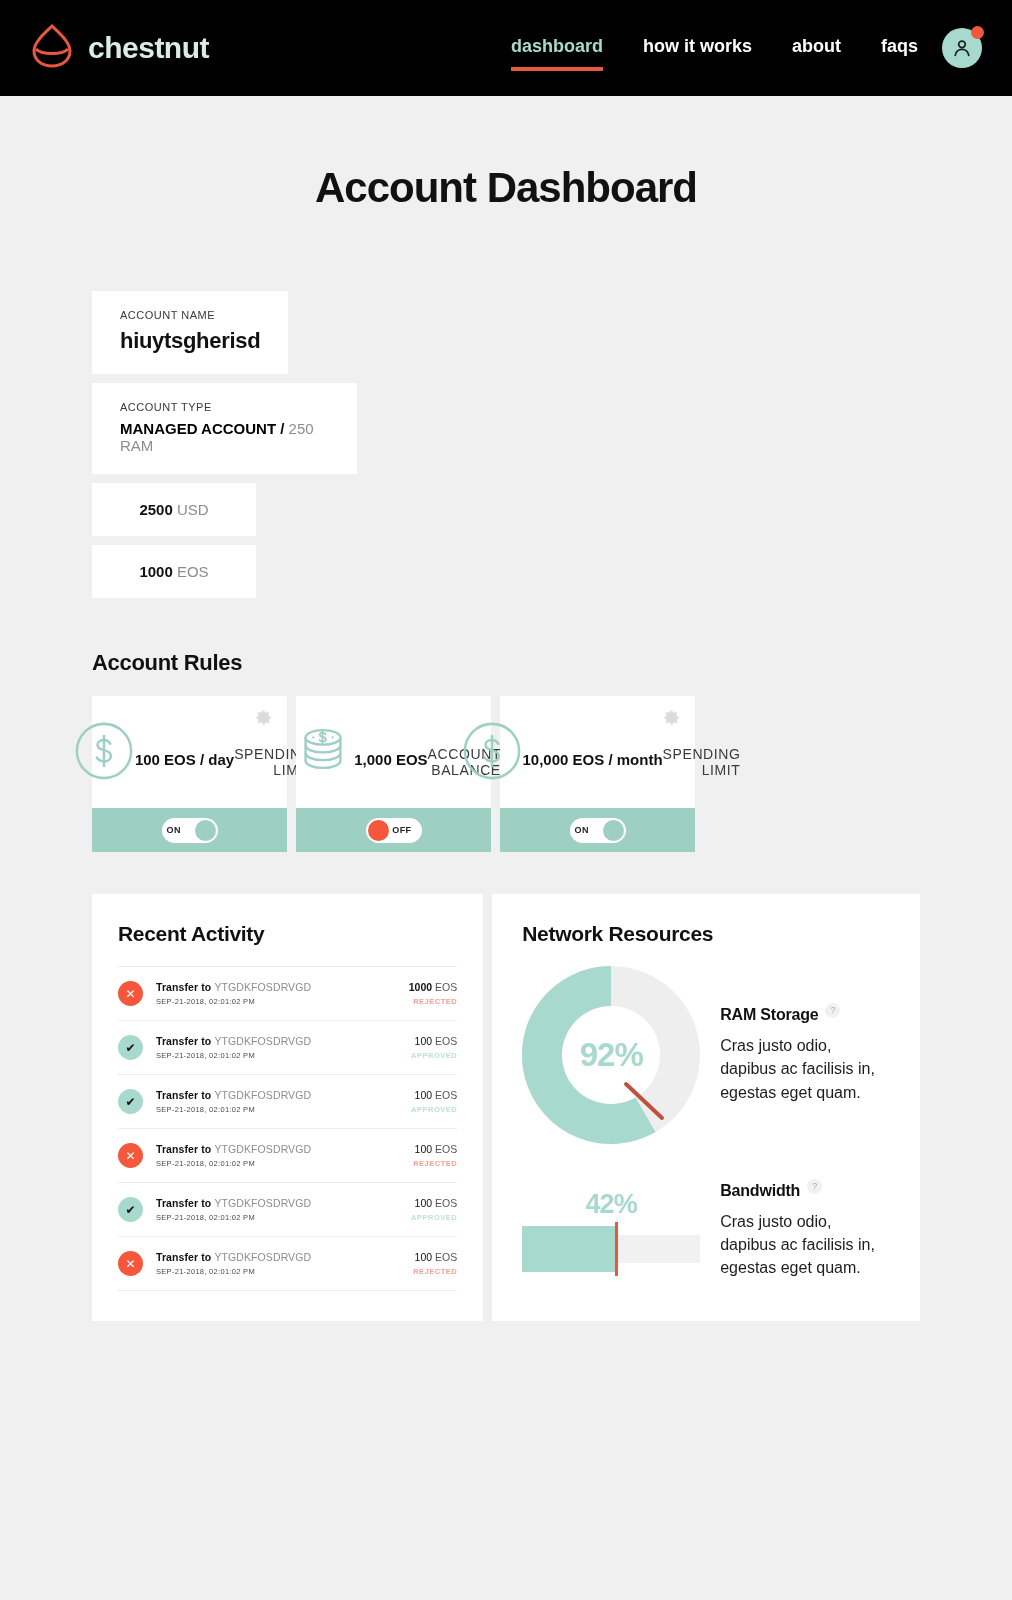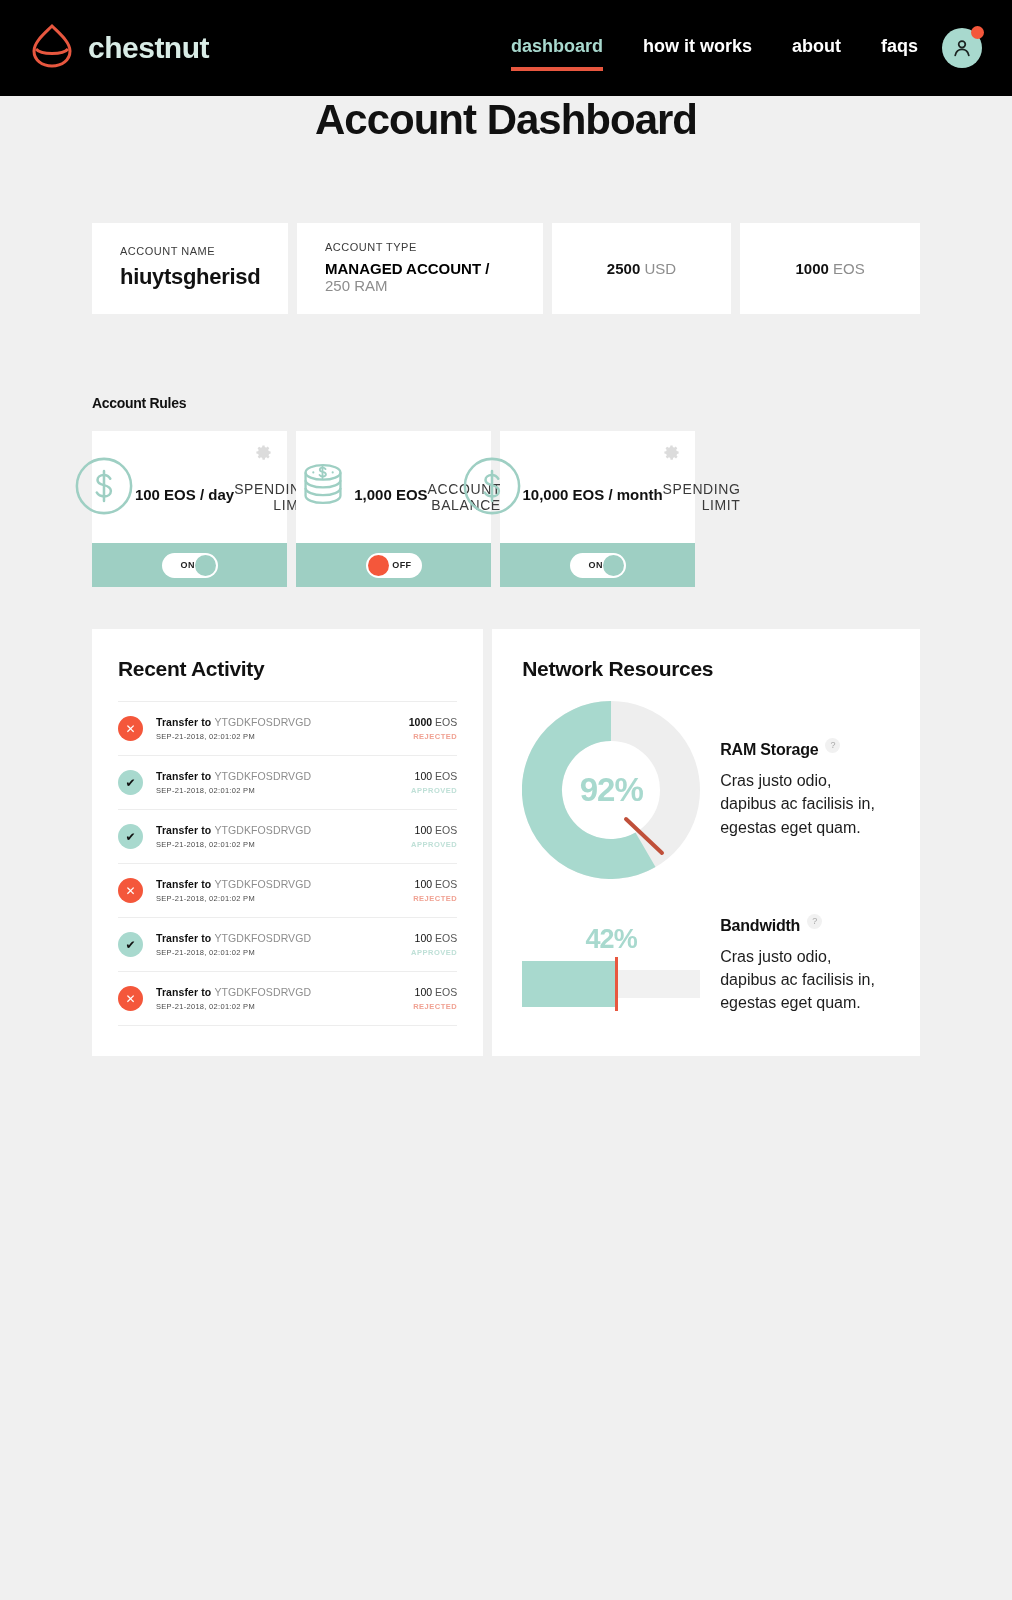--- a/index.html
+++ b/index.html
@@ -64,39 +64,41 @@
   }
 
   
   .page { padding: 0 92px; }
   .page-title {
     text-align: center;
     font-size: 42px;
     font-weight: 700;
     letter-spacing: -1px;
     color: #111;
+    padding-top: 68px;
   }
 
   
   .account-row {
     display: flex;
     gap: 9px;
     margin-top: 79px;
+    flex-direction: column;
   }
   .acct-card {
     background: #ffffff;
     padding: 18px 28px 20px;
     display: flex;
     flex-direction: column;
     justify-content: center;
   }
   .acct-card.name { width: 196px; }
   .acct-card.type { width: 265px; }
   .acct-card.stat {
-    width: 196px;
+    width: 164px;
     align-items: center;
     justify-content: center;
     padding: 18px 10px;
   }
   .acct-label {
     font-size: 11px;
     letter-spacing: 0.5px;
     color: #3a3a3a;
     margin-bottom: 7px;
   }
@@ -106,25 +108,25 @@
     color: #111;
     letter-spacing: -0.3px;
   }
   .acct-value-type { font-size: 15px; color: #8d8d8d; }
   .acct-value-type b { color: #000000; font-weight: 700; }
   .stat-text { font-size: 15px; color: #8d8d8d; }
   .stat-text b { color: #111; font-weight: 700; }
 
   
   .section-title {
-    font-size: 14px;
+    font-size: 22px;
     font-weight: 700;
     color: #111;
     letter-spacing: -0.3px;
-    margin-top: 81px;
+    margin-top: 52px;
     margin-bottom: 20px;
   }
   .rules-row { display: flex; gap: 9px; }
   .rule-card {
     width: 195px;
     background: #ffffff;
     position: relative;
     display: flex;
     flex-direction: column;
   }
@@ -181,21 +183,21 @@
   }
   .toggle.on .knob { background: #9ecfc3; right: 2px; }
   .toggle.off .knob { background: #f4573b; left: 2px; }
   .toggle .tg-label {
     font-size: 9px;
     font-weight: 700;
     color: #222;
     letter-spacing: 0.4px;
     position: absolute;
   }
-  .toggle.on .tg-label { left: 19px; }
+  .toggle.on .tg-label { left: 5px; }
   .toggle.off .tg-label { right: 10px; }
   .add-rule {
     width: 195px;
     border: 2px dashed #d6d6d6;
     display: flex;
     align-items: center;
     justify-content: center;
     color: #d2d2d2;
     font-size: 19px;
     font-weight: 700;

